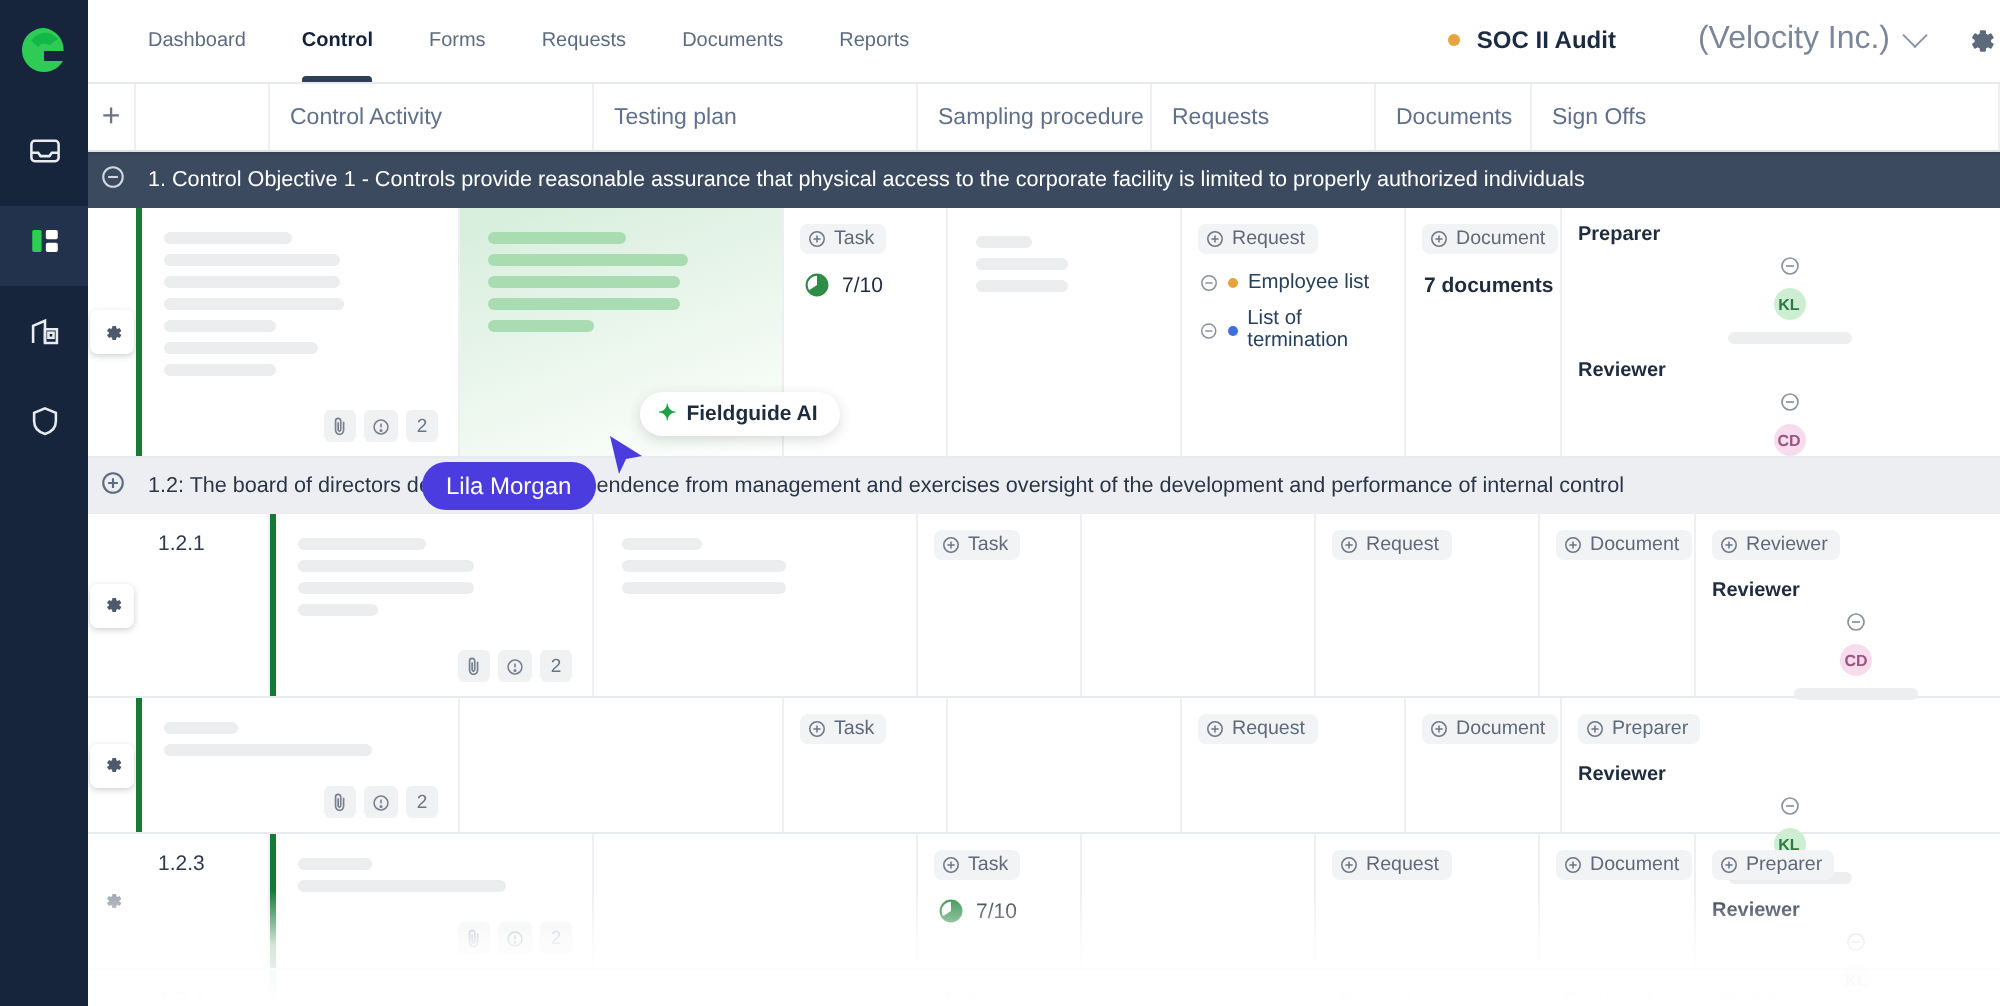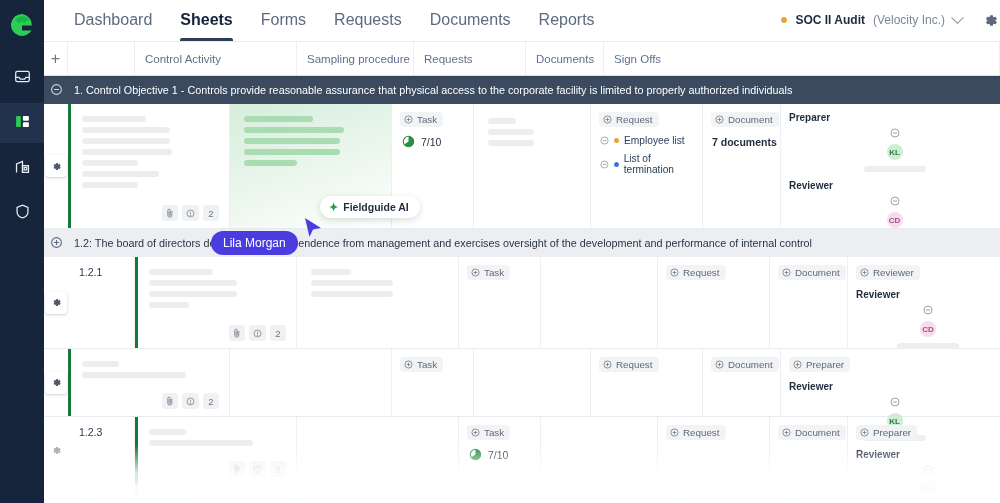--- a/index.html
+++ b/index.html
@@ -33,34 +33,34 @@
   .main { flex: 1 1 auto; display: flex; flex-direction: column; min-width: 0; position: relative; }
 
   
   .topbar {
     height: 44px; background: #ffffff; border-bottom: 1px solid #e7eaee;
     display: flex; align-items: stretch; padding-left: 16px; position: relative;
   }
   .nav { display: flex; align-items: stretch; gap: 0; }
   .nav-item {
     display: flex; align-items: center; padding: 0 14px;
-    font-size: 16px; color: #5c6b7f; position: relative; cursor: pointer;
+    font-size: 10px; color: #5c6b7f; position: relative; cursor: pointer;
     white-space: nowrap;
   }
   .nav-item.active { color: #15233a; font-weight: bold; }
   .nav-item.active::after {
     content: ""; position: absolute; left: 14px; right: 14px; bottom: 0;
     height: 3px; background: #2d3e55; border-radius: 2px 2px 0 0;
   }
   .topbar-right {
     margin-left: auto; display: flex; align-items: center; gap: 8px; 
   }
   .proj-dot { width: 6px; height: 6px; border-radius: 50%; background: #e8a33d; }
   .proj-name { font-size: 12px; font-weight: bold; color: #1d2b40; }
-  .proj-org { font-size: 12px; color: #7b8798; }
+  .proj-org { font-size: 16px; color: #7b8798; margin-left: 33px; }
   .chev { width: 9px; height: 9px; border-right: 1.4px solid #8a94a3; border-bottom: 1.4px solid #8a94a3;
           transform: rotate(45deg) translate(-2px,-2px); }
   .gear-btn { width: 20px; height: 20px; margin-left: 10px; display:flex; align-items:center; justify-content:center;}
 
   
   .colhead {
     height: 36px; background: #fff; display: flex; align-items: stretch;
     border-bottom: 1px solid #dfe3e8;
   }
   .ch { border-right: 1px solid #edeff2; display: flex; align-items: center;
@@ -208,21 +208,21 @@
         </svg>
       </span>
     </div>
   </div>
 
   <div class="main">
 
     <div class="topbar">
       <div class="nav">
         <div class="nav-item">Dashboard</div>
-        <div class="nav-item active">Sheets</div>
+        <div class="nav-item active">Control</div>
         <div class="nav-item">Forms</div>
         <div class="nav-item">Requests</div>
         <div class="nav-item">Documents</div>
         <div class="nav-item">Reports</div>
       </div>
       <div class="topbar-right">
         <span class="proj-dot"></span>
         <span class="proj-name">SOC II Audit</span>
         <span class="proj-org">(Velocity Inc.)</span>
         <span class="chev"></span>
@@ -232,20 +232,21 @@
             <path d="M17.2 11.4l-1.3-.8c.1-.4.1-.8 0-1.2l1.3-.8a.6.6 0 00.2-.8l-1.2-2a.6.6 0 00-.8-.2l-1.3.7a5.6 5.6 0 00-1.1-.6l-.1-1.5a.6.6 0 00-.6-.5h-2.4a.6.6 0 00-.6.5l-.1 1.5c-.4.1-.8.3-1.1.6l-1.3-.7a.6.6 0 00-.8.2l-1.2 2a.6.6 0 00.2.8l1.3.8c-.1.4-.1.8 0 1.2l-1.3.8a.6.6 0 00-.2.8l1.2 2a.6.6 0 00.8.2l1.3-.7c.3.3.7.5 1.1.6l.1 1.5c0 .3.3.5.6.5h2.4c.3 0 .6-.2.6-.5l.1-1.5c.4-.1.8-.3 1.1-.6l1.3.7a.6.6 0 00.8-.2l1.2-2a.6.6 0 00-.2-.8z"></path>
           </svg>
         </span>
       </div>
     </div>
 
     <div class="colhead">
       <div class="ch plus w-gear" style="flex:0 0 24px;">+</div>
       <div class="ch w-id"></div>
       <div class="ch w-ctrl">Control Activity</div>
+      <div class="ch w-test">Testing plan</div>
       <div class="ch w-samp">Sampling procedure</div>
       <div class="ch w-req">Requests</div>
       <div class="ch w-doc">Documents</div>
       <div class="ch w-sign">Sign Offs</div>
     </div>
 
     <div class="sheet">
       <div class="topshadow"></div>
 
       <div class="grouprow dark">

